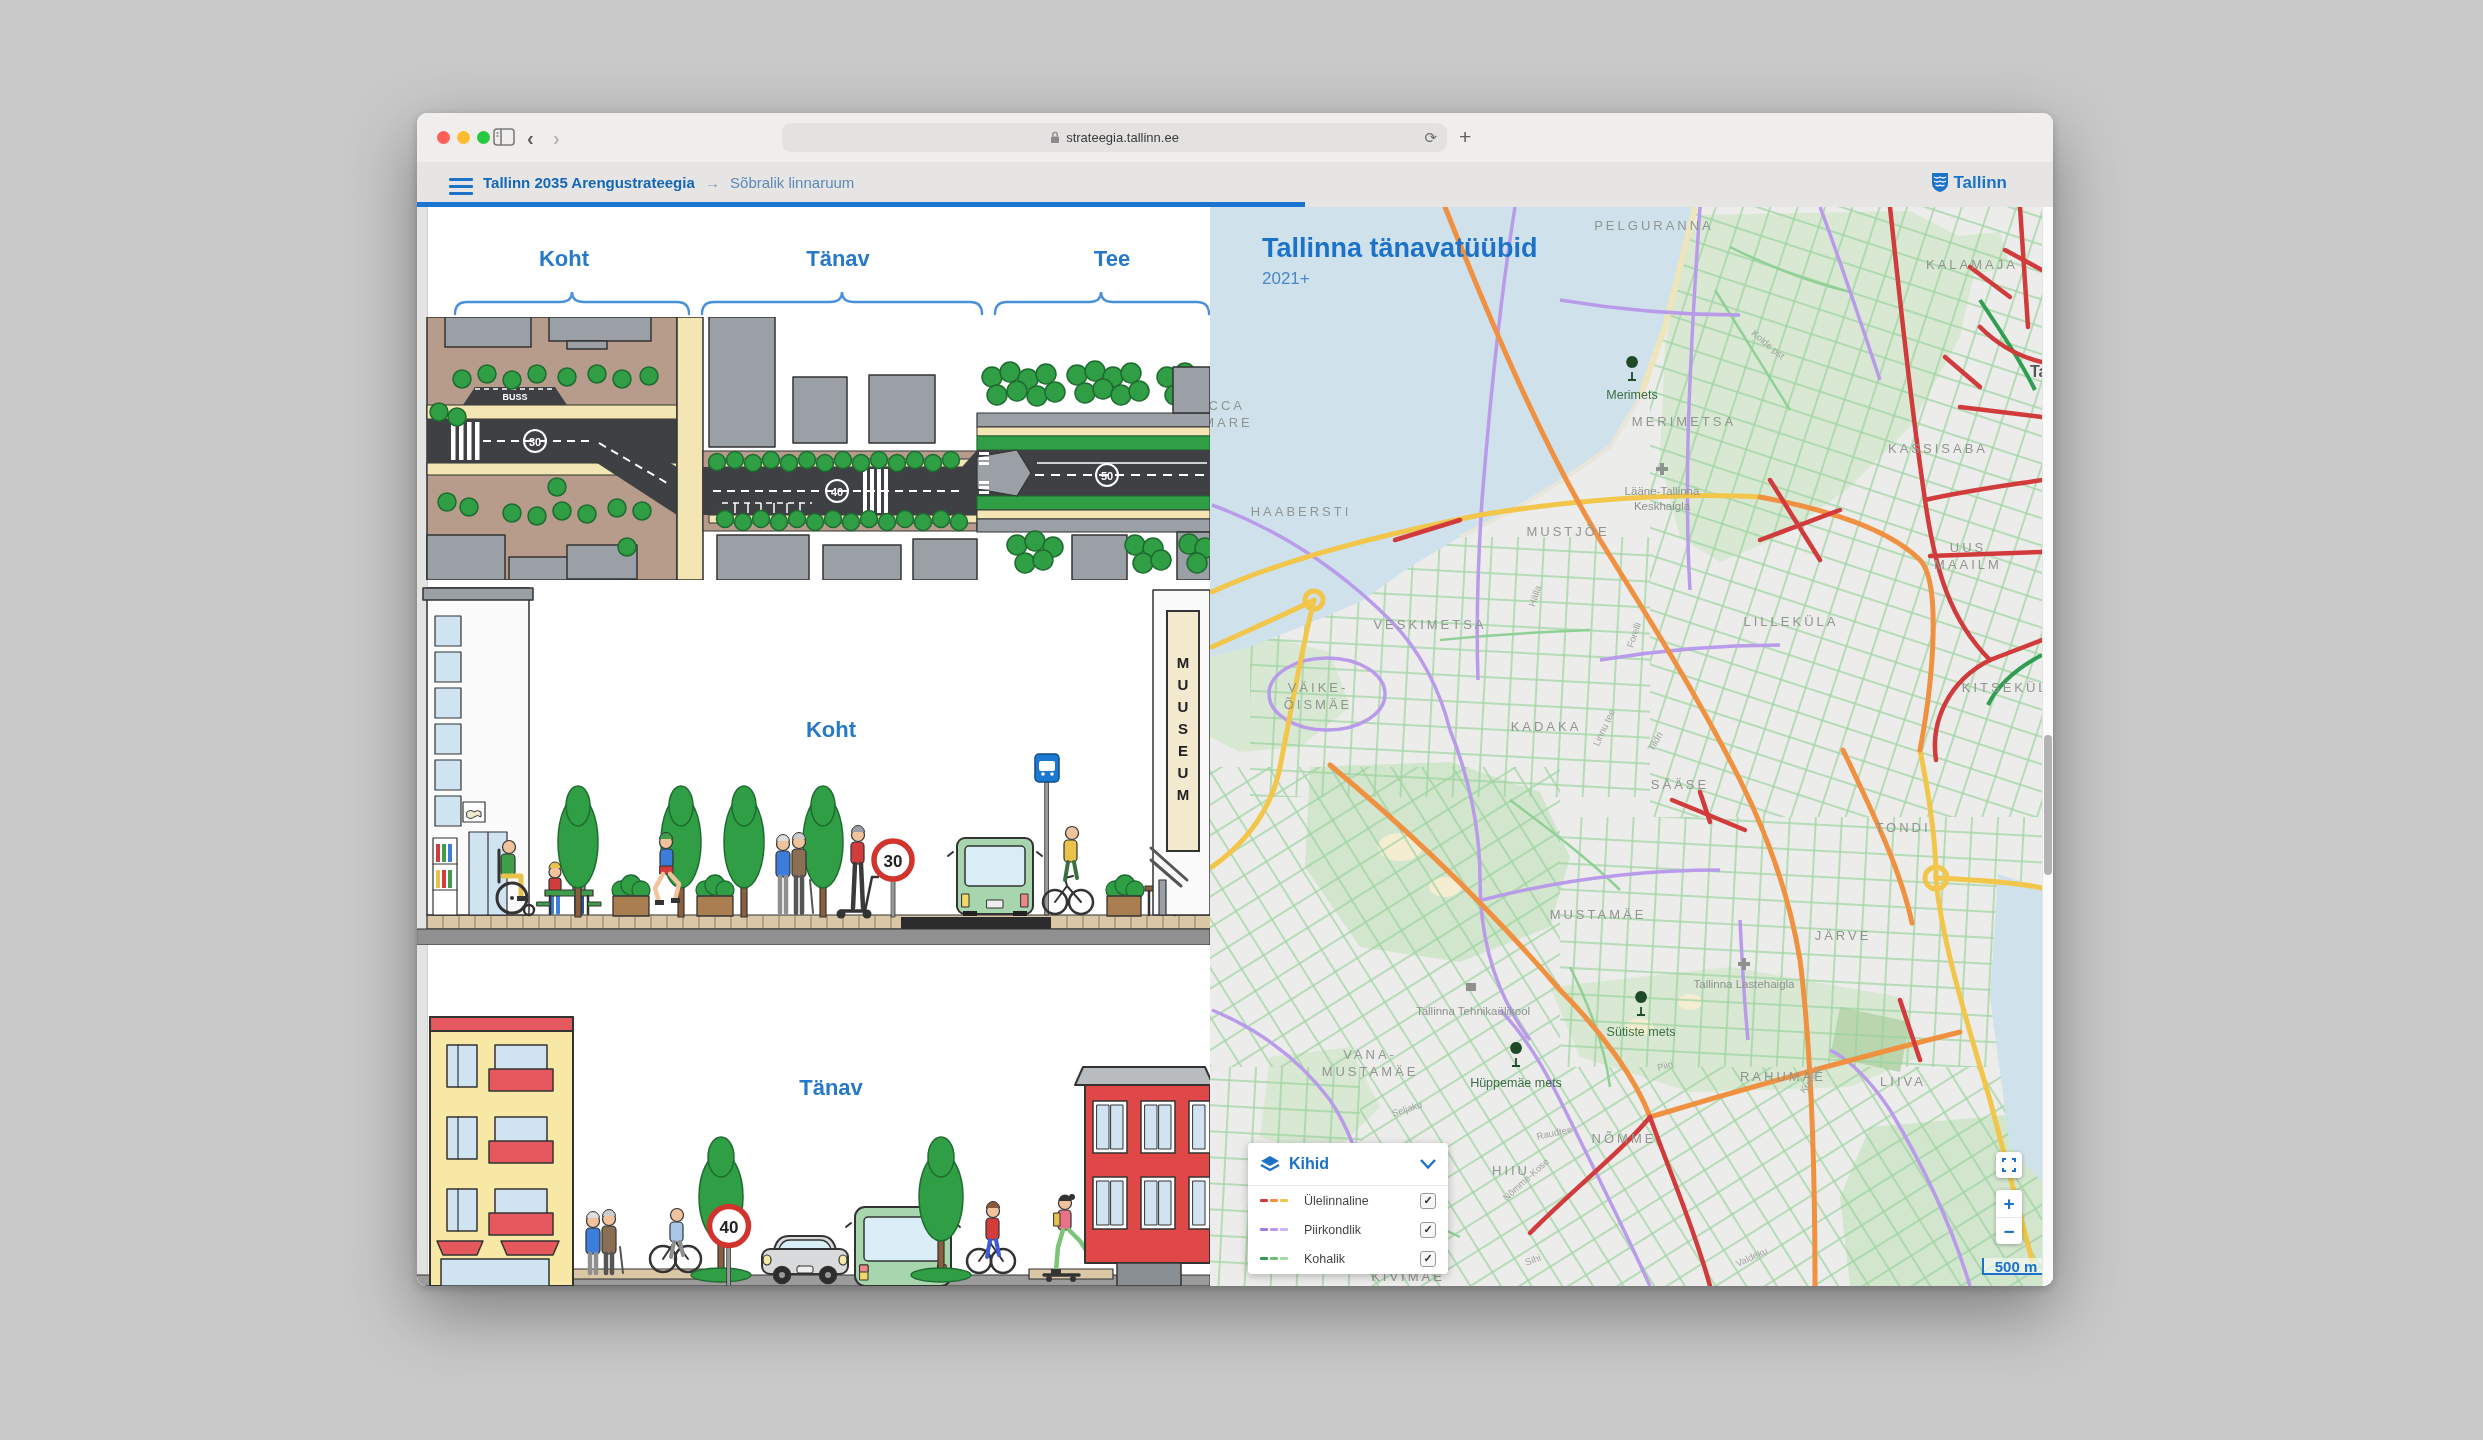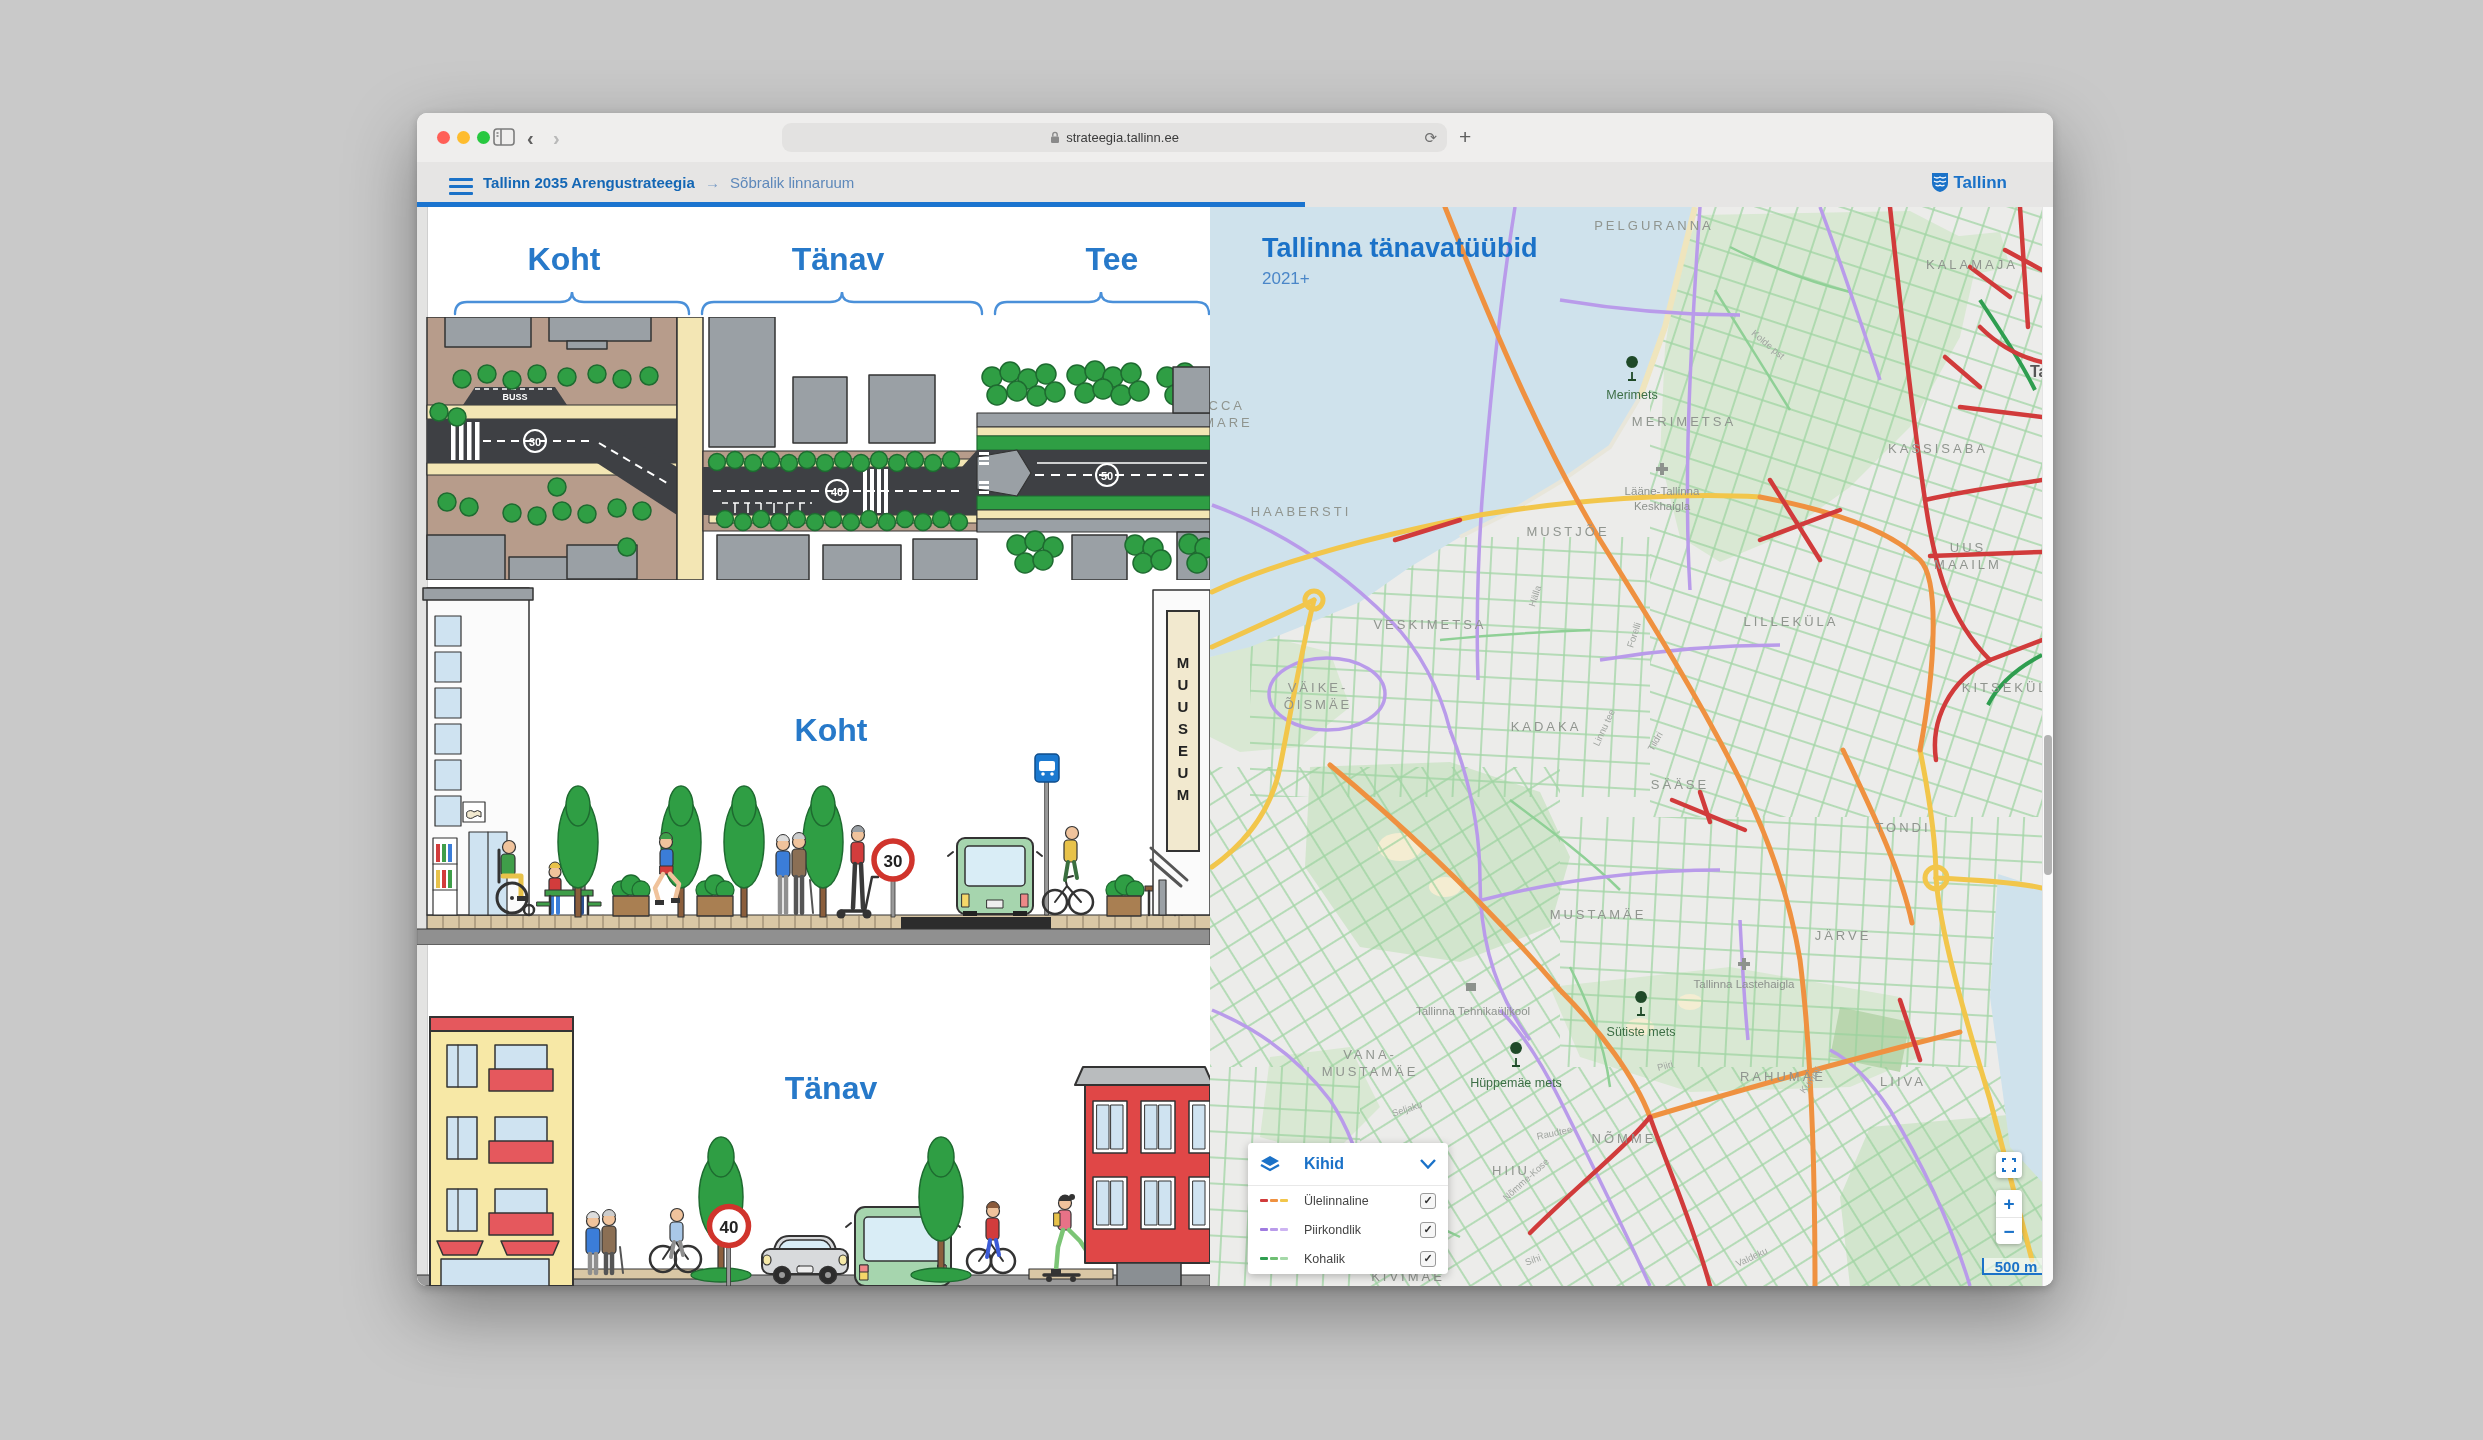--- a/index.html
+++ b/index.html
@@ -23,30 +23,30 @@
   .bc-strong{color:#1467b5;font-weight:bold;text-align:center;}
   .bc-sep{color:#7a9cc6;margin:0 6px;}
   .bc-light{color:#5d88ba;}
   #logo{right:46px;top:10px;display:flex;align-items:center;gap:4px;color:#1b72c8;
     font-weight:bold;font-size:17px;}
   #progress{left:0;top:89px;width:888px;height:5px;background:#1b74cf;}
   
   #content{left:0;top:94px;width:1636px;height:1079px;background:#fff;}
   #left-panel{left:0;top:0;width:793px;height:1079px;background:#fff;overflow:hidden;}
   #left-sliver{left:0;top:0;width:10px;height:1079px;background:#e3e3e2;border-right:1px solid #cfcfcf;}
-  .sect-label{color:#2779c9;font-weight:bold;font-size:32px;transform:translate(-50%,-50%);white-space:nowrap;}
+  .sect-label{color:#2779c9;font-weight:bold;font-size:22px;transform:translate(-50%,-50%);white-space:nowrap;}
   #map-panel{left:793px;top:0;width:832px;height:1079px;background:#ececea;overflow:hidden;}
   #scroll-gutter{left:1625px;top:0;width:11px;height:1079px;background:#fafafa;border-left:1px solid #e4e4e4;}
   #scroll-thumb{left:1px;top:528px;width:8px;height:140px;border-radius:4px;background:#b3b3b3;}
   
   #map-title{left:52px;top:26px;font-size:27px;font-weight:bold;color:#1b72c8;}
   #map-subtitle{left:52px;top:62px;font-size:17px;color:#4a86c8;}
   #layers-panel{left:38px;top:936px;width:200px;height:131px;background:#fff;border-radius:4px;
     box-shadow:0 2px 8px rgba(0,0,0,.25);}
-  #layers-head{display:flex;align-items:center;height:42px;padding:0 12px;gap:24px;
+  #layers-head{display:flex;align-items:center;height:42px;padding:0 12px;gap:9px;
     border-bottom:1px solid #e8e8e8;}
   #layers-title{color:#1b72c8;font-weight:bold;font-size:16px;flex:1;}
   .layer-row{display:flex;align-items:center;height:29px;padding:0 12px;gap:12px;}
   .swatch{display:flex;gap:2px;width:32px;}
   .swatch i{display:block;width:8px;height:3px;border-radius:1px;}
   .layer-label{font-size:12.5px;color:#444;flex:1;}
   .checkbox{width:14px;height:14px;border:1.5px solid #9a9a9a;border-radius:3px;background:#f6f6f6;
     display:flex;align-items:center;justify-content:center;font-size:11px;color:#333;font-weight:bold;}
   .checkbox::after{content:"\2713";}
   .mapbtn{width:26px;height:26px;background:#fff;border-radius:4px;box-shadow:0 1px 4px rgba(0,0,0,.3);

